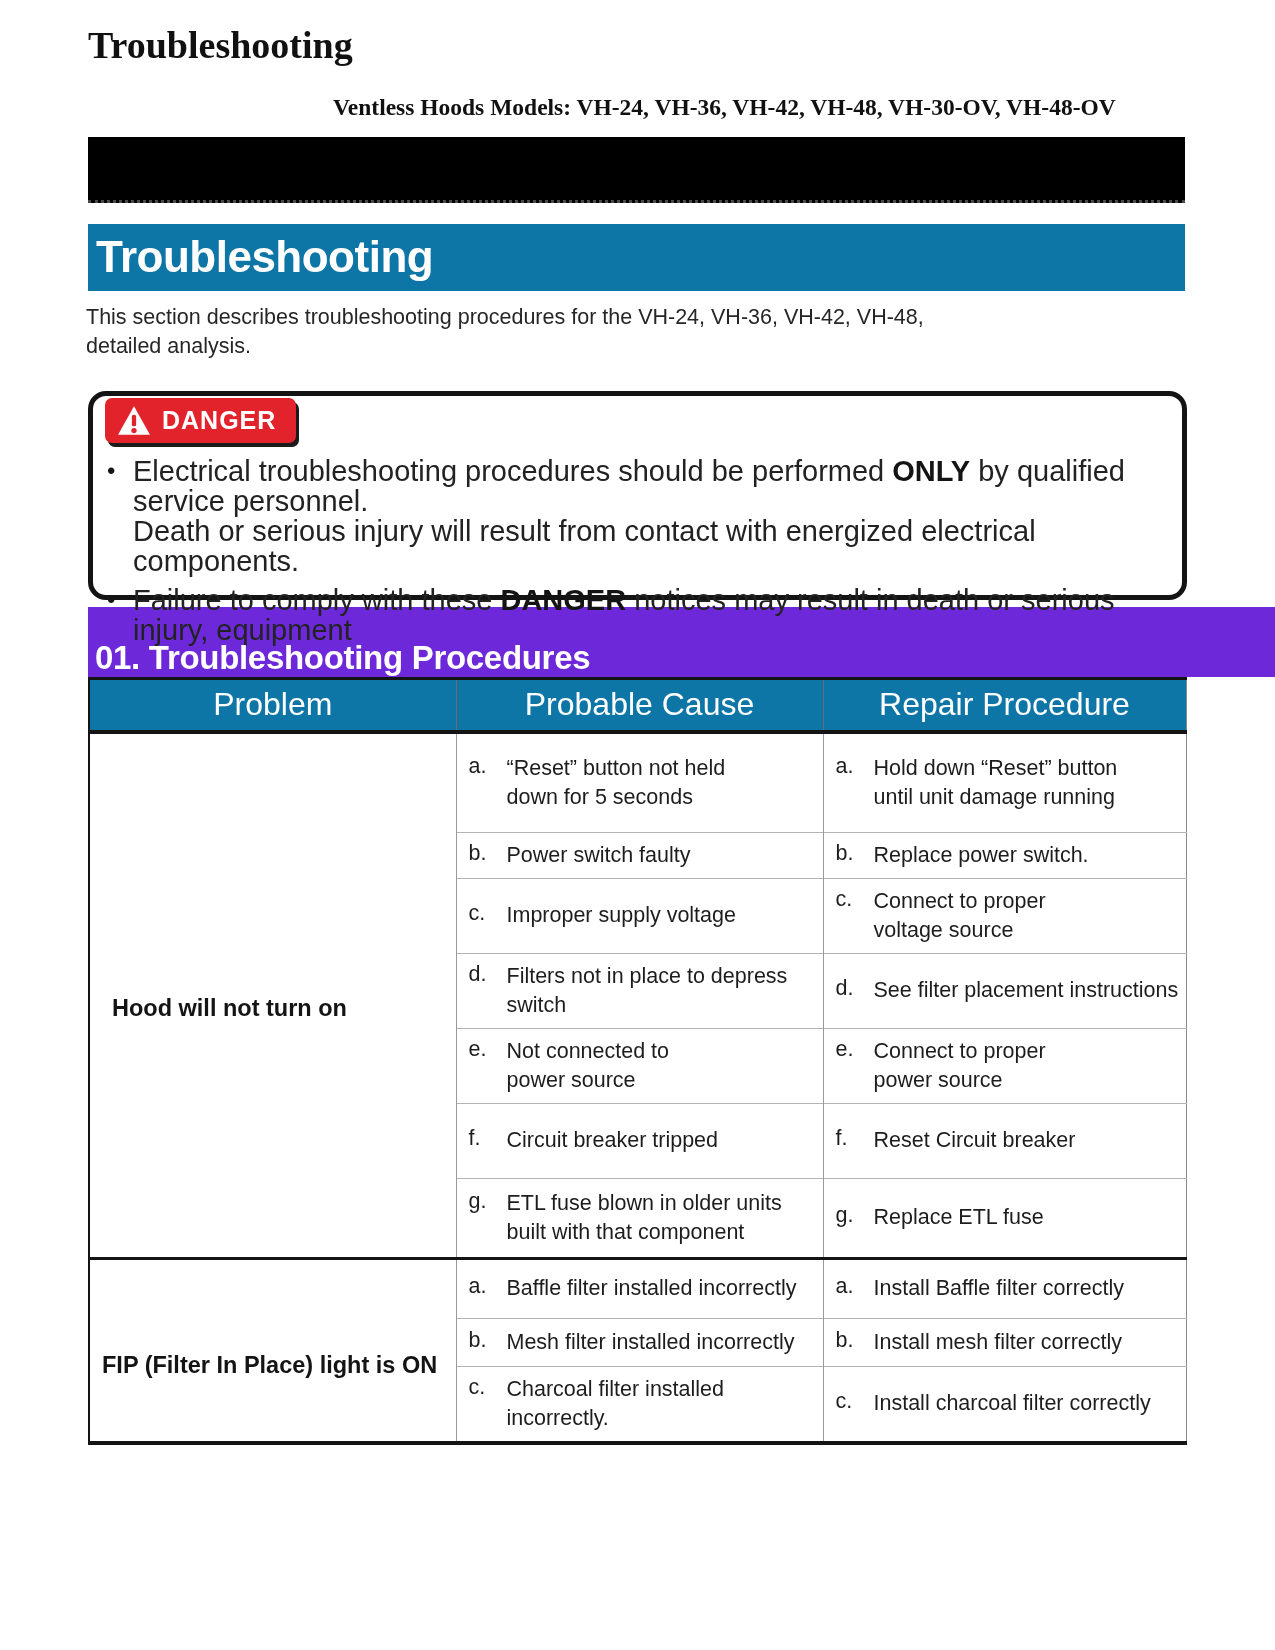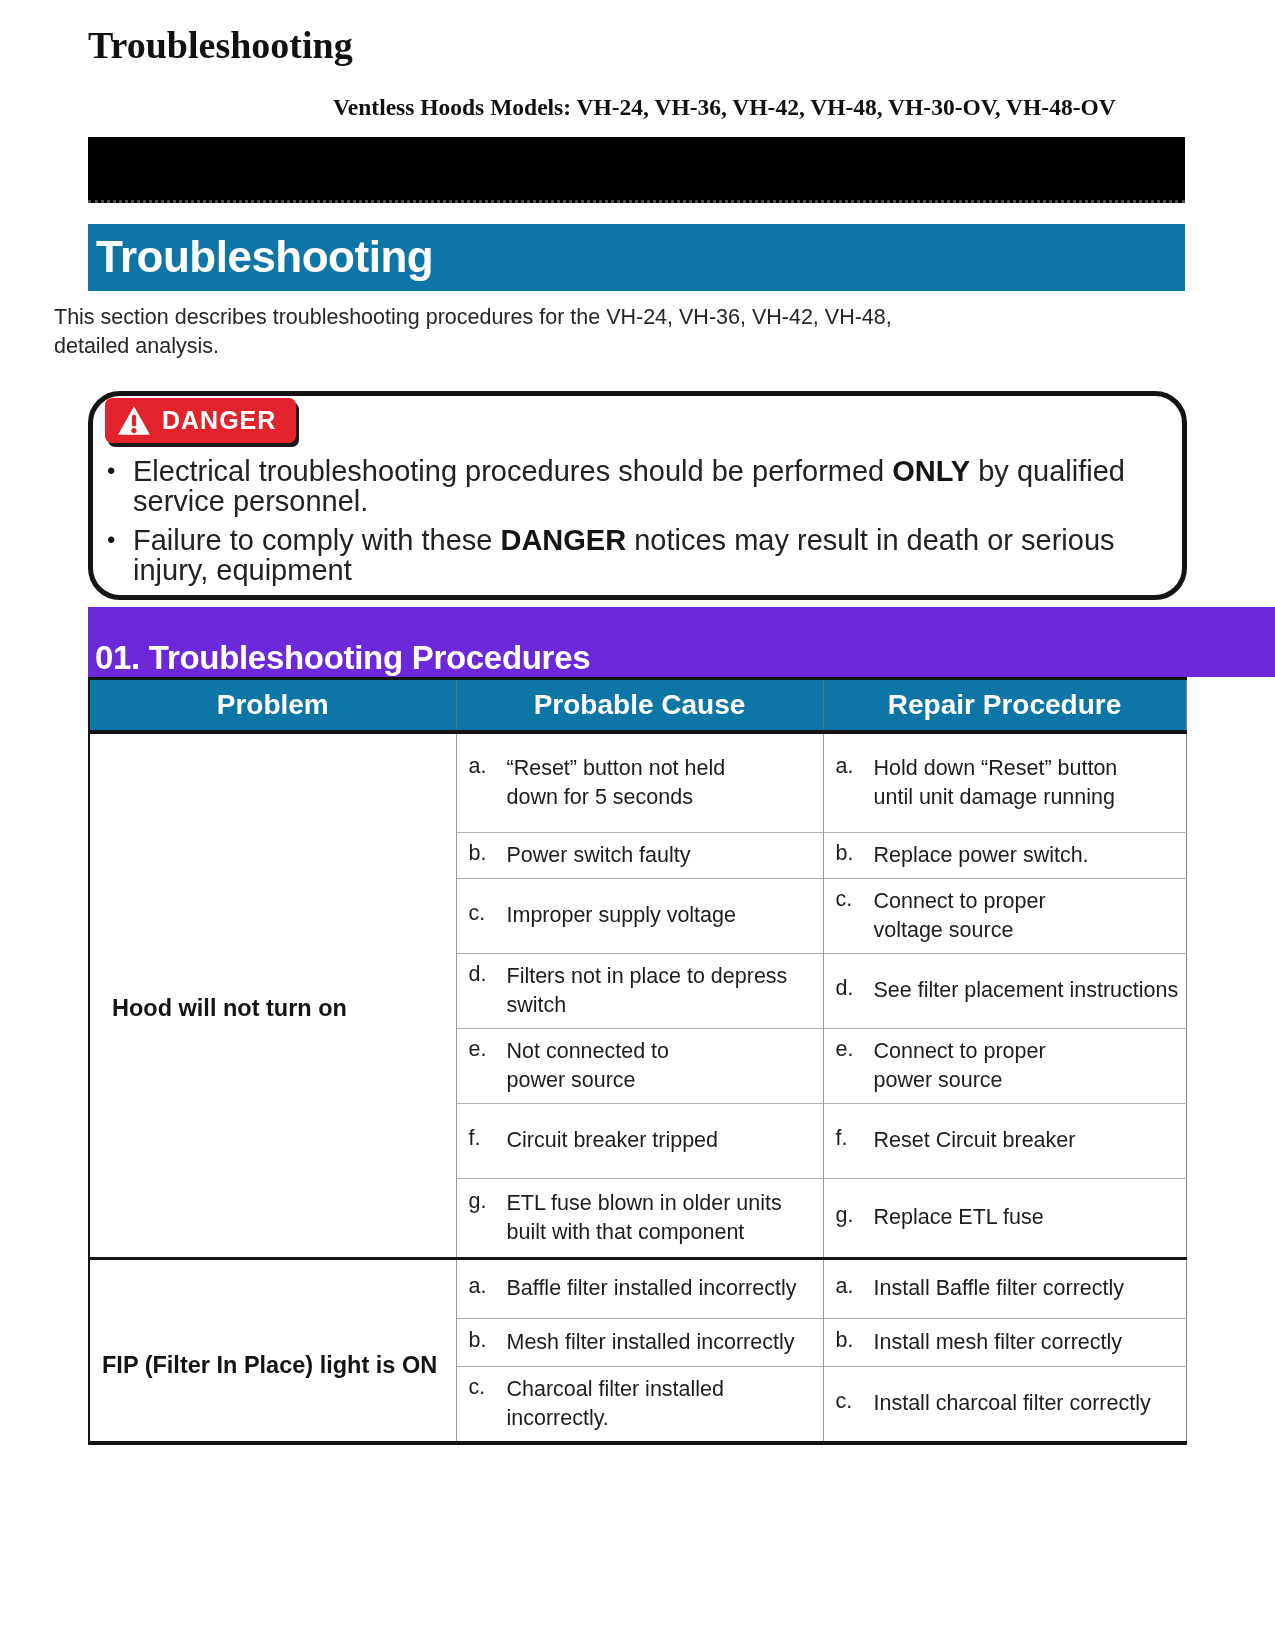--- a/index.html
+++ b/index.html
@@ -13,26 +13,26 @@
                  font-weight:bold; font-size:23.5px; color:#111; }
 
   .redacted-bar { margin:16px 0 0 88px; width:1097px; height:66px; background:#000;
                   border-bottom:3px dotted #4a4a4a; }
 
   .banner { margin:21px 0 0 88px; width:1097px; height:67px; background:#0e76a6;
             display:flex; align-items:center; }
   .banner .banner-text { color:#fff; font-weight:bold; font-size:44px;
                          letter-spacing:-0.5px; padding-left:8px; }
 
-  .intro { margin:12px 0 0 54px; width:1095px; font-size:21.5px; line-height:29px;
+  .intro { margin:12px 0 0 86px; width:1095px; font-size:21.5px; line-height:29px;
            color:#262626; }
   .intro .intro-line { white-space:pre-wrap; }
 
   .danger-box { margin:30px 0 0 88px; width:1099px; height:209px;
-                border:5px solid #141414; border-radius:32px;
+                border:5px solid #141414; border-radius:18px;
                 padding:5px 10px 0 10px; overflow:visible; }
   .danger-label { position:relative; top:-3px; left:2px; display:inline-flex;
                   align-items:center; gap:11px; background:#e2232b;
                   border-radius:7px; padding:7px 20px 7px 12px;
                   box-shadow:3px 4px 0 #1b1b1b; }
   .danger-label .danger-text { color:#fff; font-weight:bold; font-size:25px;
                                letter-spacing:1px; }
   .danger-bullets { margin:10px 0 0 4px; }
   .danger-bullet { display:flex; margin-bottom:9px; }
   .bullet-marker { width:26px; flex-shrink:0; font-size:24px; line-height:30px;
@@ -41,21 +41,21 @@
   .bullet-body b { font-weight:bold; color:#141414; }
 
   .section-title { margin:7px 0 0 88px; width:1212px; height:70px; background:#6d28d9;
                    display:flex; align-items:flex-end; }
   .section-title .section-text { color:#fff; font-weight:bold; font-size:33px;
                                  padding-left:7px; letter-spacing:-0.3px; }
 
   table.ts-table { margin-left:88px; border-collapse:collapse; table-layout:fixed;
                    border-top:3px solid #141414; border-left:2px solid #141414;
                    border-right:1px solid #8a8a8a; border-bottom:4px solid #141414; }
-  .ts-table th { background:#0e76a6; color:#fff; font-weight:bold; font-size:28px;
+  .ts-table th { background:#0e76a6; color:#fff; font-weight:normal; font-size:32px;
                  height:54px; vertical-align:middle;
                  border-bottom:4px solid #141414; }
   .ts-table th + th { border-left:1px solid #6b6b6b; }
 
   .ts-table td { vertical-align:middle; font-size:21.5px; color:#1d1d1d; }
   .ts-table td.cell { border-top:1px solid #b3b3b3; padding:8px 4px 8px 12px; }
   .ts-table td.cause, .ts-table td.repair { border-left:1px solid #9a9a9a; }
   .ts-table tr.grp-start td { border-top:3px solid #141414; }
 
   .pcell { vertical-align:top; padding:26px 6px 0 22px; }
@@ -95,21 +95,21 @@
         <polygon points="32,2 62,56 2,56" fill="#ffffff"></polygon>
         <rect x="28" y="18" width="8" height="22" rx="3.5" fill="#e2232b"></rect>
         <circle cx="32" cy="48" r="5" fill="#e2232b"></circle>
       </svg>
     </span>
     <span class="danger-text">DANGER</span>
   </div>
   <div class="danger-bullets">
     <div class="danger-bullet">
       <span class="bullet-marker">•</span>
-      <span class="bullet-body"><span>Electrical troubleshooting procedures should be performed </span><b>ONLY</b><span> by qualified service personnel.</span><br></span>
+      <span class="bullet-body"><span>Electrical troubleshooting procedures should be performed </span><b>ONLY</b><span> by qualified service personnel.</span><br><span>Death or serious injury will result from contact with energized electrical components.</span></span>
     </div>
     <div class="danger-bullet">
       <span class="bullet-marker">•</span>
       <span class="bullet-body"><span>Failure to comply with these </span><b>DANGER</b><span> notices may result in death or serious injury, equipment</span><br></span>
     </div>
   </div>
 </div>
 
 <div class="section-title">
   <span class="section-text">01. Troubleshooting Procedures</span>

